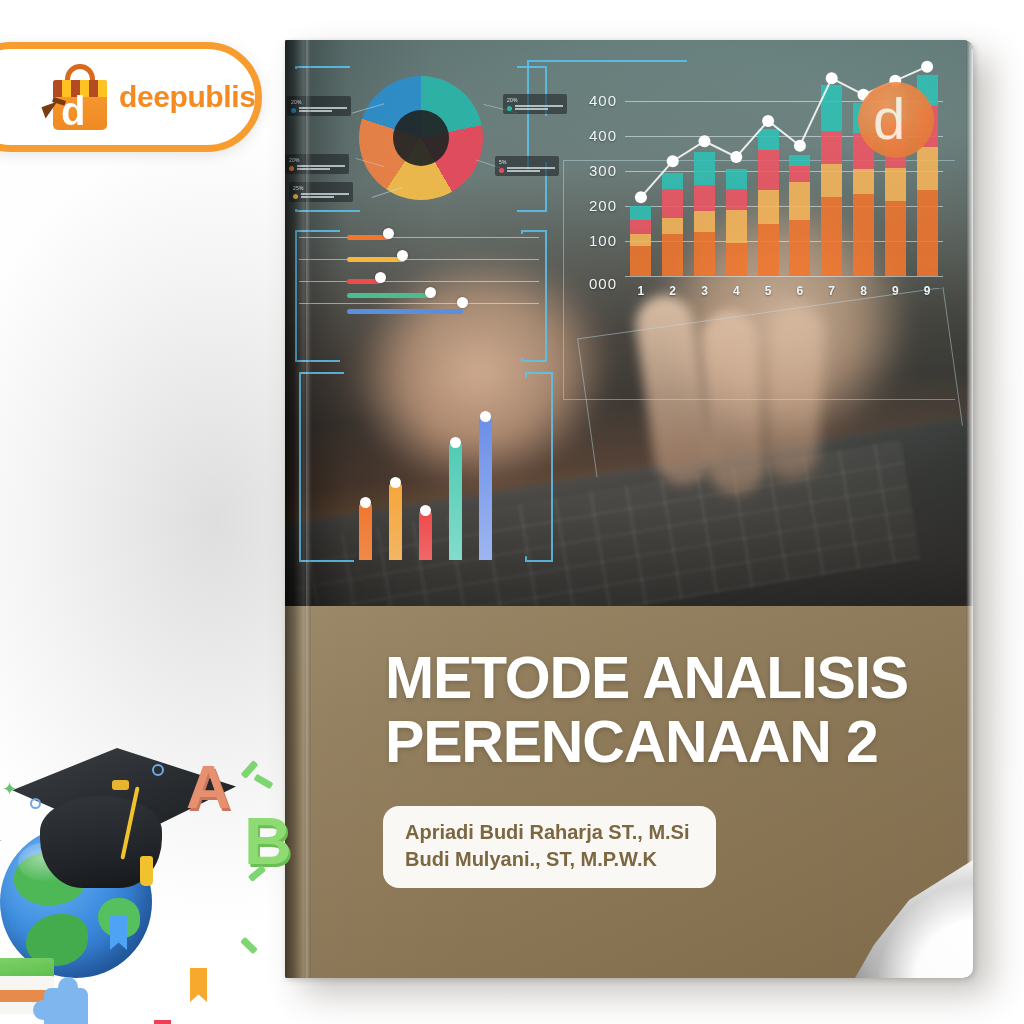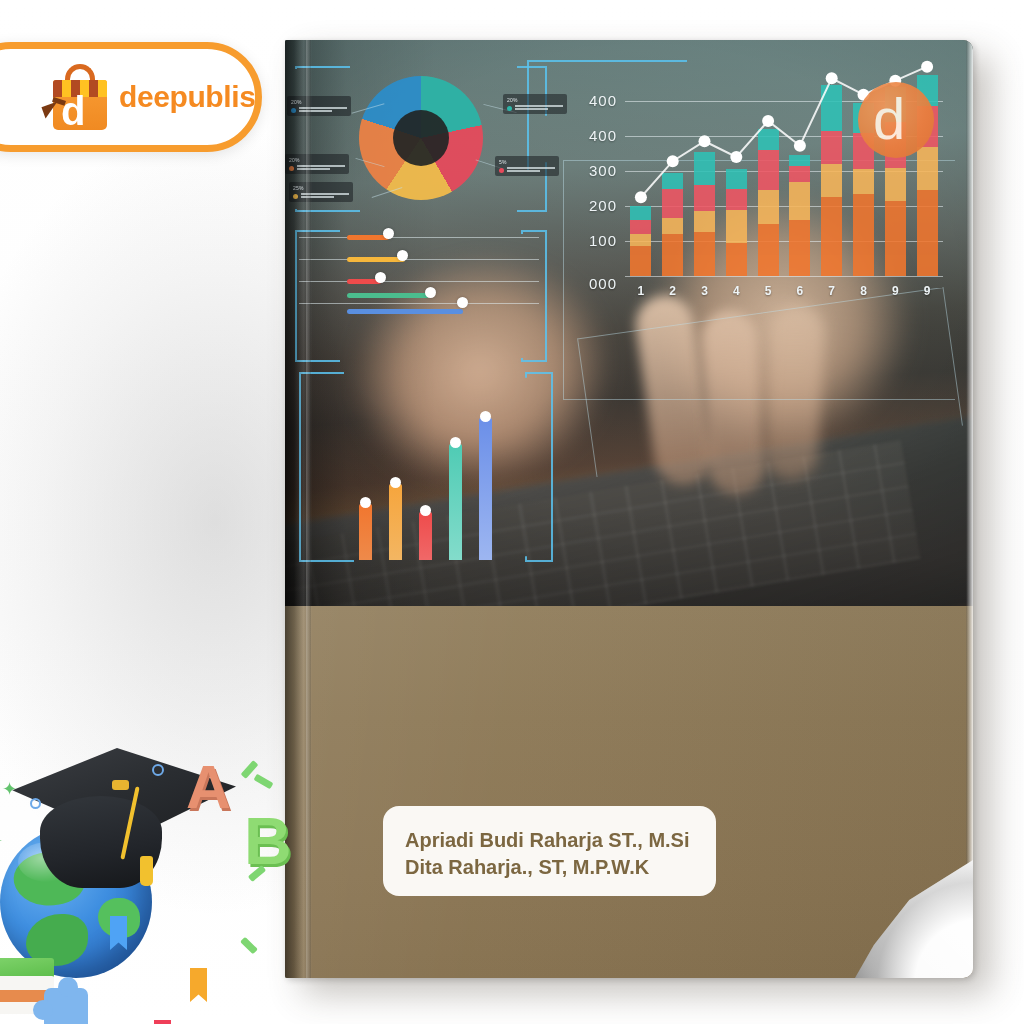--- a/index.html
+++ b/index.html
@@ -229,21 +229,21 @@
   }
   #book-title{
     position:absolute; left:100px; top:40px; width:530px;
     font:700 59px/64px "Liberation Sans", sans-serif;
     color:#FFFFFF; letter-spacing:-1.2px;
     text-shadow:0 2px 5px rgba(0,0,0,.18);
   }
   #authors-card{
     position:absolute; left:98px; top:200px;
     background:#FAF8F4; border-radius:16px;
-    padding:21px 26px 15px 22px;
+    padding:13px 26px 15px 22px;
   }
   .author-line{
     font:700 20px/27px "Liberation Sans", sans-serif;
     color:#7C6741; white-space:nowrap;
   }
 
   
   #spine{
     position:absolute; left:0; top:0; width:26px; height:938px;
     background:linear-gradient(90deg, rgba(0,0,0,.52) 0%, rgba(0,0,0,.30) 34%, rgba(255,255,255,.10) 72%, rgba(0,0,0,.16) 100%);
@@ -570,23 +570,27 @@
       <div class="vb-dot" style="left:175px;bottom:138px;"></div>
     </div>
 
     <div id="badge">
       <div class="bd">d</div>
     </div>
   </div>
 
   <div id="title-block">
     <div id="title-sheen"></div>
+    <div id="book-title">
+      <div>METODE ANALISIS</div>
+      <div>PERENCANAAN 2</div>
+    </div>
     <div id="authors-card">
       <div class="author-line">Apriadi Budi Raharja ST., M.Si</div>
-      <div class="author-line">Dita Raharja., ST, M.P.W.K</div>
+      <div class="author-line">Budi Mulyani., ST, M.P.W.K</div>
     </div>
   </div>
 
   <div id="spine"></div>
   <div id="spine-hi"></div>
   <div id="page-edge"></div>
   <div id="curl"></div>
   <div id="curl-fold"></div>
 </div>
 

